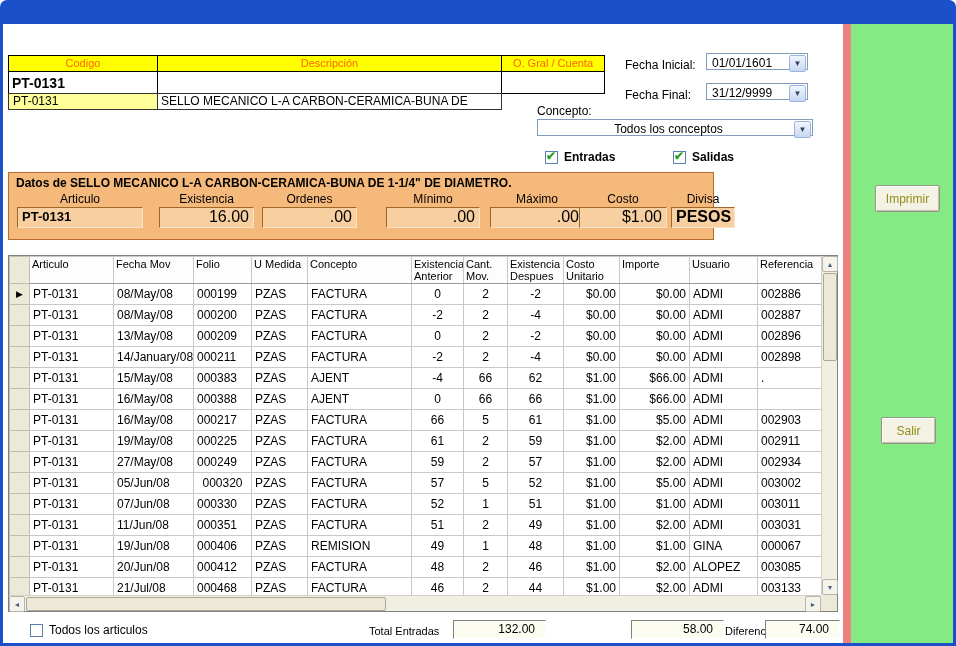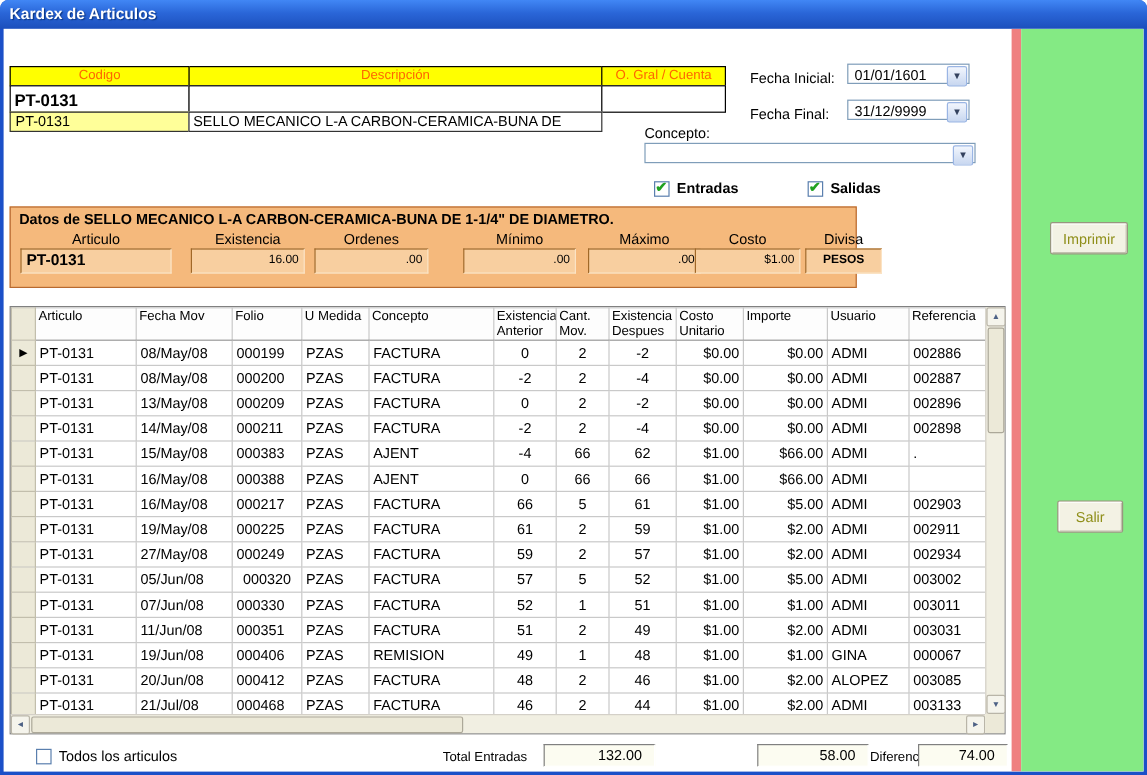--- a/index.html
+++ b/index.html
@@ -76,21 +76,21 @@
   .details {
     position: absolute; left: 5px; top: 148px; width: 706px; height: 68px;
     background: #f5b97c; border: 1px solid #b86a30;
   }
   .details-title { position: absolute; left: 7px; top: 3px; font-size: 12px; font-weight: bold; color: #000; white-space: nowrap; }
   .dlabel { position: absolute; top: 19px; font-size: 12px; text-align: center; }
   .dbox {
     position: absolute; top: 34px; height: 21px;
     background: #f8cfa0; border: 1px solid;
     border-color: #a06828 #fbe3c4 #fbe3c4 #a06828;
-    font-size: 10px; line-height: 18px; padding: 0 4px;
+    font-size: 16px; line-height: 18px; padding: 0 4px;
     overflow: hidden; white-space: nowrap;
   }
   .df0  { left: 8px;   width: 126px; } .df0b { font-weight: bold; font-size: 13px; }
   .df1  { left: 150px; width: 95px;  }
   .df2  { left: 253px; width: 95px;  }
   .df3  { left: 377px; width: 94px;  }
   .df4  { left: 481px; width: 94px;  }
   .df5  { left: 570px; width: 88px;  }
   .df6  { left: 662px; width: 64px;  } .df6b { font-weight: bold; text-align: center; }
   .ralign { text-align: right; }
@@ -141,23 +141,20 @@
     position: absolute; background: #f3f2e4; border: 1px solid #98967f;
     border-radius: 2px; font-size: 12px; color: #8f8f1a; text-align: center;
     box-shadow: inset 1px 1px 0 #ffffff, inset -1px -1px 0 #c2c0ae;
     font-family: "Liberation Sans", sans-serif; cursor: pointer;
   }
 </style>
 </head>
 <body>
 
 <div class="window">
-  <div class="titlebar">
-    <span>Kardex de Articulos</span>
-  </div>
 
   <div class="client">
 
     <div class="lk-cell lk-head lk-h1">Descripción</div>
     <div class="lk-cell lk-head lk-h0">Codigo</div>
     <div class="lk-cell lk-head lk-h2">O. Gral / Cuenta</div>
 
     <input class="code-input" value="PT-0131" style="">
     <div class="lk-cell lk-empty lk-e1"></div>
     <div class="lk-cell lk-empty lk-e2"></div>
@@ -171,20 +168,21 @@
       <span class="drop">▼</span>
     </div>
     <div class="lbl" style="left:622px; top:64px;">Fecha Final:</div>
     <div class="combo" style="left:703px; top:59px; width:102px;">
       <span class="txt">31/12/9999</span>
       <span class="drop">▼</span>
     </div>
 
     <div class="lbl" style="left:534px; top:80px;">Concepto:</div>
     <div class="combo center" style="left:534px; top:95px; width:276px;">
+      <span class="txt">Todos los conceptos</span>
       <span class="drop">▼</span>
     </div>
 
     <div class="check" style="left:542px; top:126px;">
       <span class="cb">
         <span class="mark checked">✔</span>
       </span>
       <span>Entradas</span>
     </div>
     <div class="check" style="left:670px; top:126px;">
@@ -296,21 +294,21 @@
                 <td style="text-align: center;">2</td>
                 <td style="text-align: center;">-2</td>
                 <td style="text-align: right;">$0.00</td>
                 <td style="text-align: right;">$0.00</td>
                 <td style="text-align: left;">ADMI</td>
                 <td style="text-align: left;">002896</td>
               </tr>
               <tr>
                 <td class="sel"></td>
                 <td style="text-align: left;">PT-0131</td>
-                <td style="text-align: left;">14/May/08</td>
+                <td style="text-align: left;">14/January/08</td>
                 <td style="text-align: left;">000211</td>
                 <td style="text-align: left;">PZAS</td>
                 <td style="text-align: left;">FACTURA</td>
                 <td style="text-align: center;">-2</td>
                 <td style="text-align: center;">2</td>
                 <td style="text-align: center;">-4</td>
                 <td style="text-align: right;">$0.00</td>
                 <td style="text-align: right;">$0.00</td>
                 <td style="text-align: left;">ADMI</td>
                 <td style="text-align: left;">002898</td>

